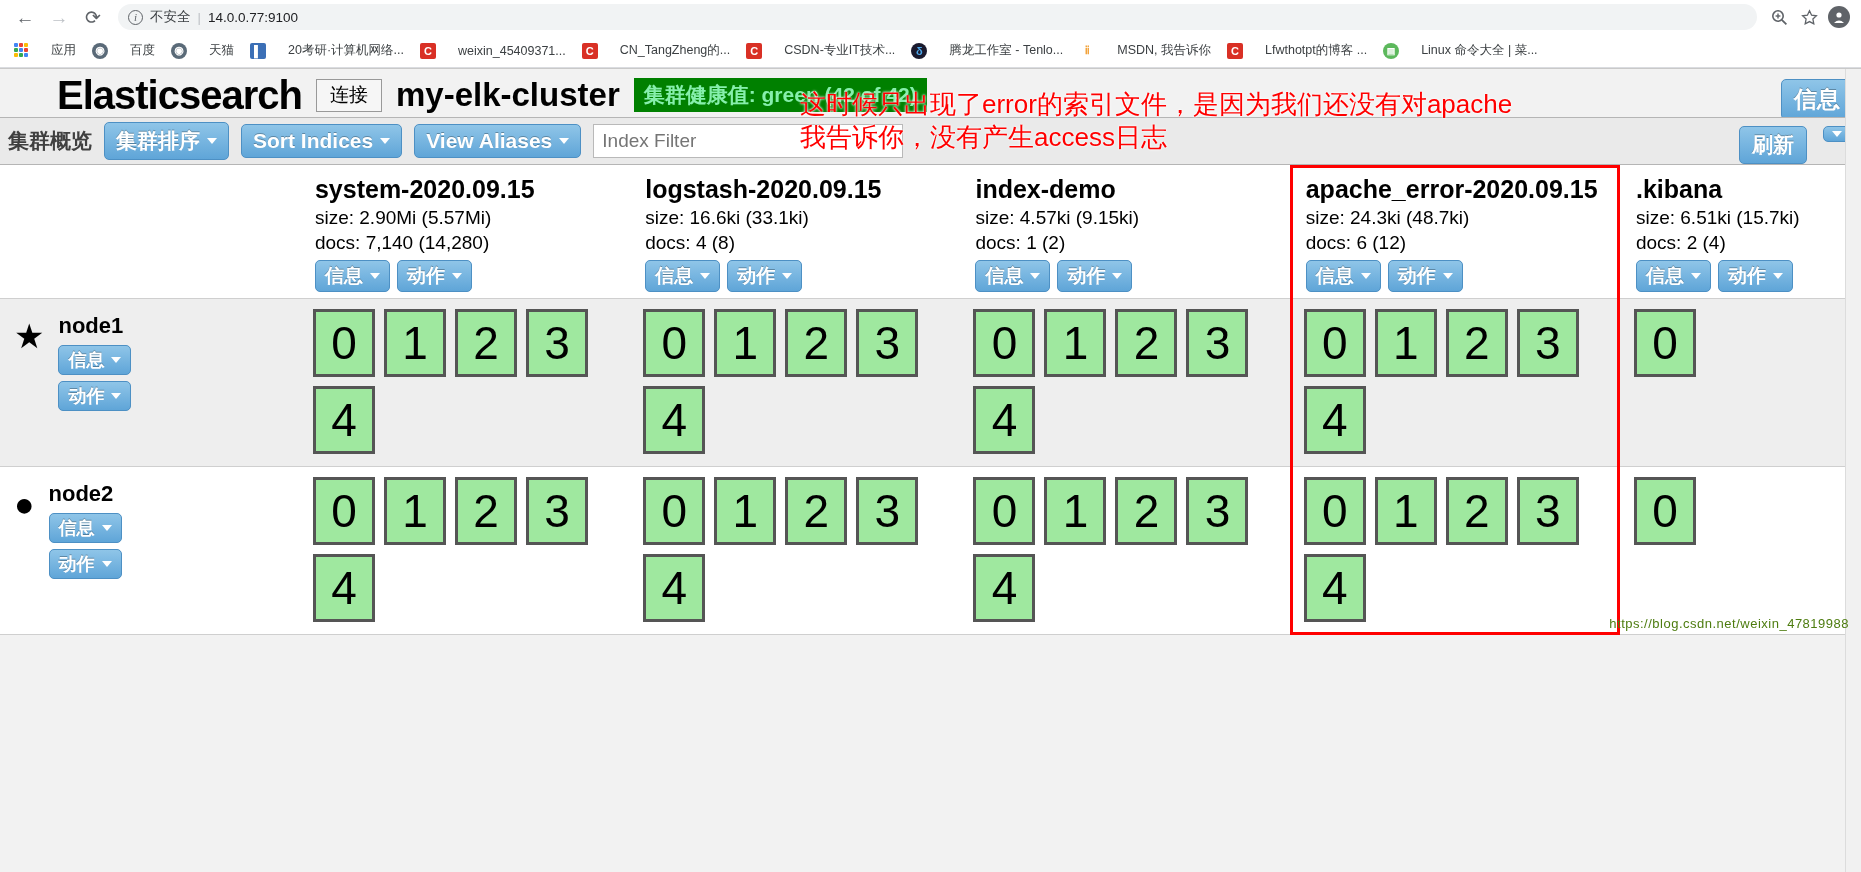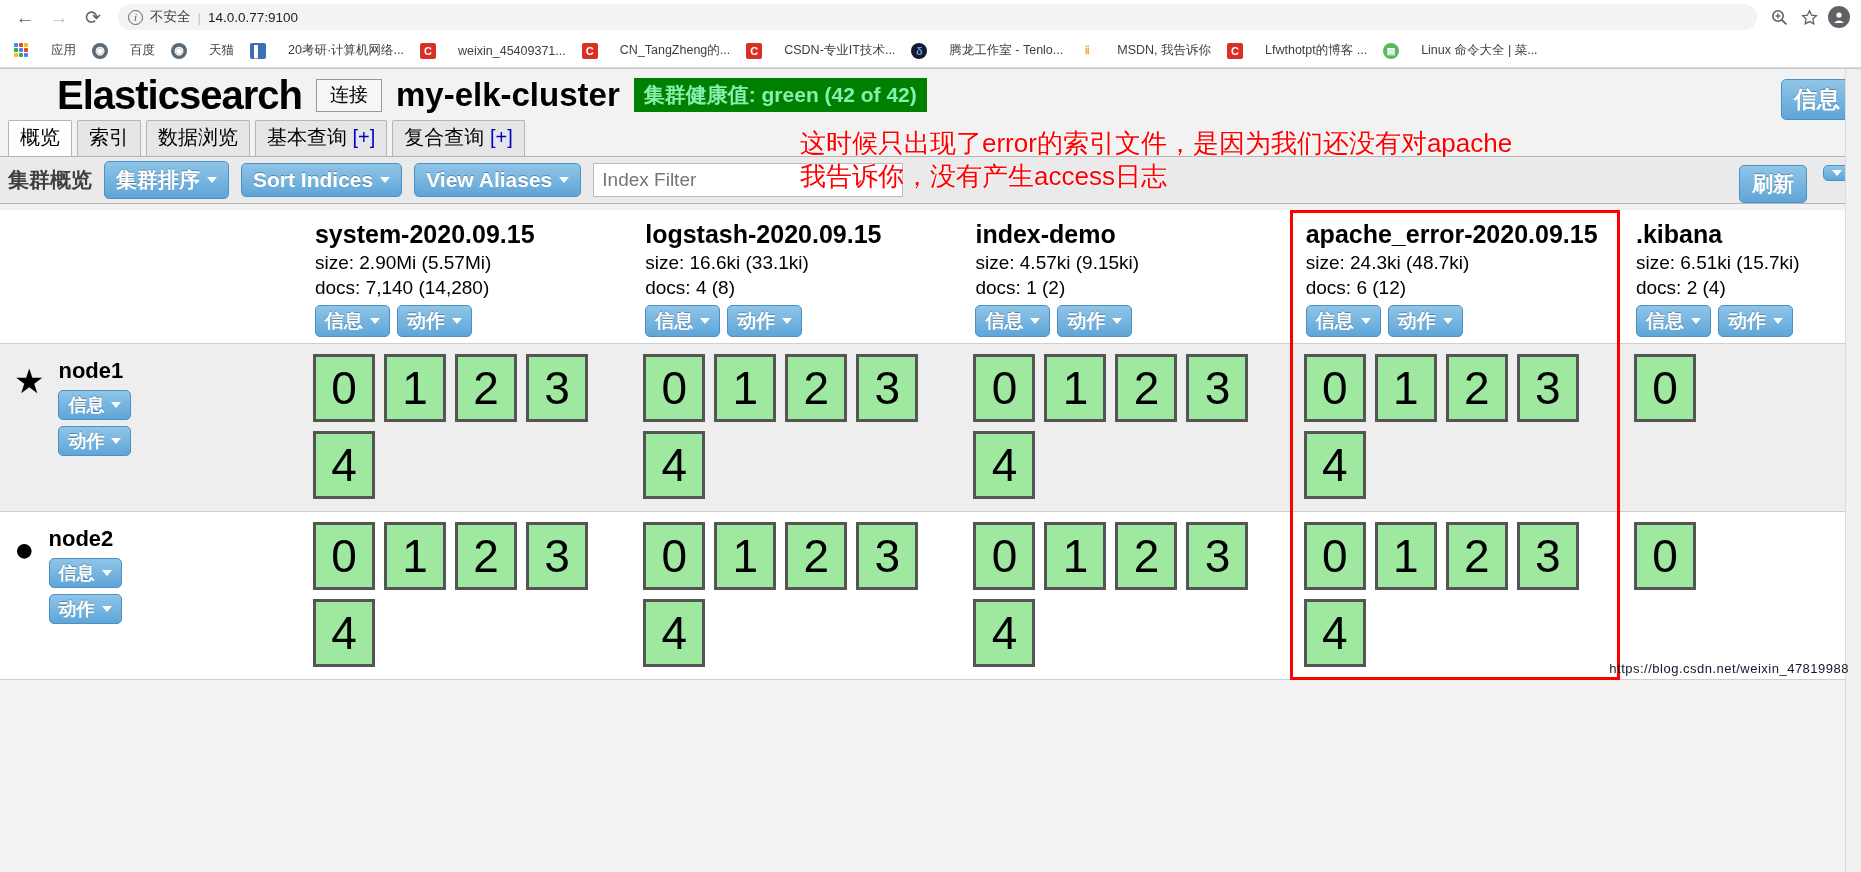--- a/index.html
+++ b/index.html
@@ -131,21 +131,21 @@
 
   .annotation {
     position:absolute; left:800px; top:-30px; z-index:9;
     color:#ff0000; font-size:26px; line-height:1.28; font-weight:500;
     text-shadow:0 0 2px #fff, 0 0 3px #fff;
     white-space:pre-line; pointer-events:none;
   }
 
   
   .grid-wrap { position:relative; background:#ffffff; }
-  table.es-grid { border-collapse:collapse; width:1861px; table-layout:fixed;margin-top:6px; }
+  table.es-grid { border-collapse:collapse; width:1861px; table-layout:fixed; }
   table.es-grid td { vertical-align:top; padding:0; }
   .col-node { width:258px; }
   .col-idx  { width:285px; }
   .col-idx-narrow { width:208px; }
 
   .idx-head { padding:10px 8px 6px 16px; }
   .idx-name { font-size:25px; font-weight:bold; color:#000; line-height:1.14; word-break:break-word;}
   .idx-meta { font-size:19px; color:#000; line-height:1.25; margin-top:2px; }
   .idx-btns { margin-top:5px; display:flex; gap:7px; flex-wrap:wrap; }
   .idx-btn { font-size:19px; padding:2px 9px; }
@@ -164,21 +164,21 @@
   .shard {
     width:62px; height:68px; background:#9fe89f; border:3px solid #555555;
     display:flex; align-items:center; justify-content:center;
     font-size:46px; color:#000; font-family:"Liberation Sans", sans-serif;
   }
 
   .highlight-box {
     position:absolute; border:3px solid #ff0000; pointer-events:none; z-index:8;
   }
   .watermark {
-    position:absolute; right:12px; bottom:4px; font-size:13px; color:#0f172a;
+    position:absolute; right:12px; bottom:4px; font-size:13px; color:#4d7c0f;
     letter-spacing:.5px; z-index:10;
   }
   .scrollbar-v {
     position:absolute; right:0; top:0; width:16px; height:100%;
     background:#f1f1f1; border-left:1px solid #dcdcdc;
   }
 </style>
 </head>
 <body>
 
@@ -285,27 +285,20 @@
   <div class="es-header">
     <div class="es-logo">Elasticsearch</div>
     <button class="es-connect">连接</button>
     <div class="es-cluster">my-elk-cluster</div>
     <div class="es-health">集群健康值: green (42 of 42)</div>
     <button class="btn-blue btn-info-top">
       <span>信息</span>
     </button>
   </div>
 
-  <div class="es-tabs" id="tab-bar">
-      <div class="es-tab active"><span>概览</span></div>
-      <div class="es-tab"><span>索引</span></div>
-      <div class="es-tab"><span>数据浏览</span></div>
-      <div class="es-tab"><span>基本查询</span><span class="plus"> [+]</span></div>
-      <div class="es-tab"><span>复合查询</span><span class="plus"> [+]</span></div>
-    </div>
 
   <div class="es-toolbar">
     <div class="toolbar-title">集群概览</div>
     <button class="btn-blue tb-btn">
       <span>集群排序</span>
       <i class="caret"></i>
     </button>
     <button class="btn-blue tb-btn">
       <span>Sort Indices</span>
       <i class="caret"></i>

